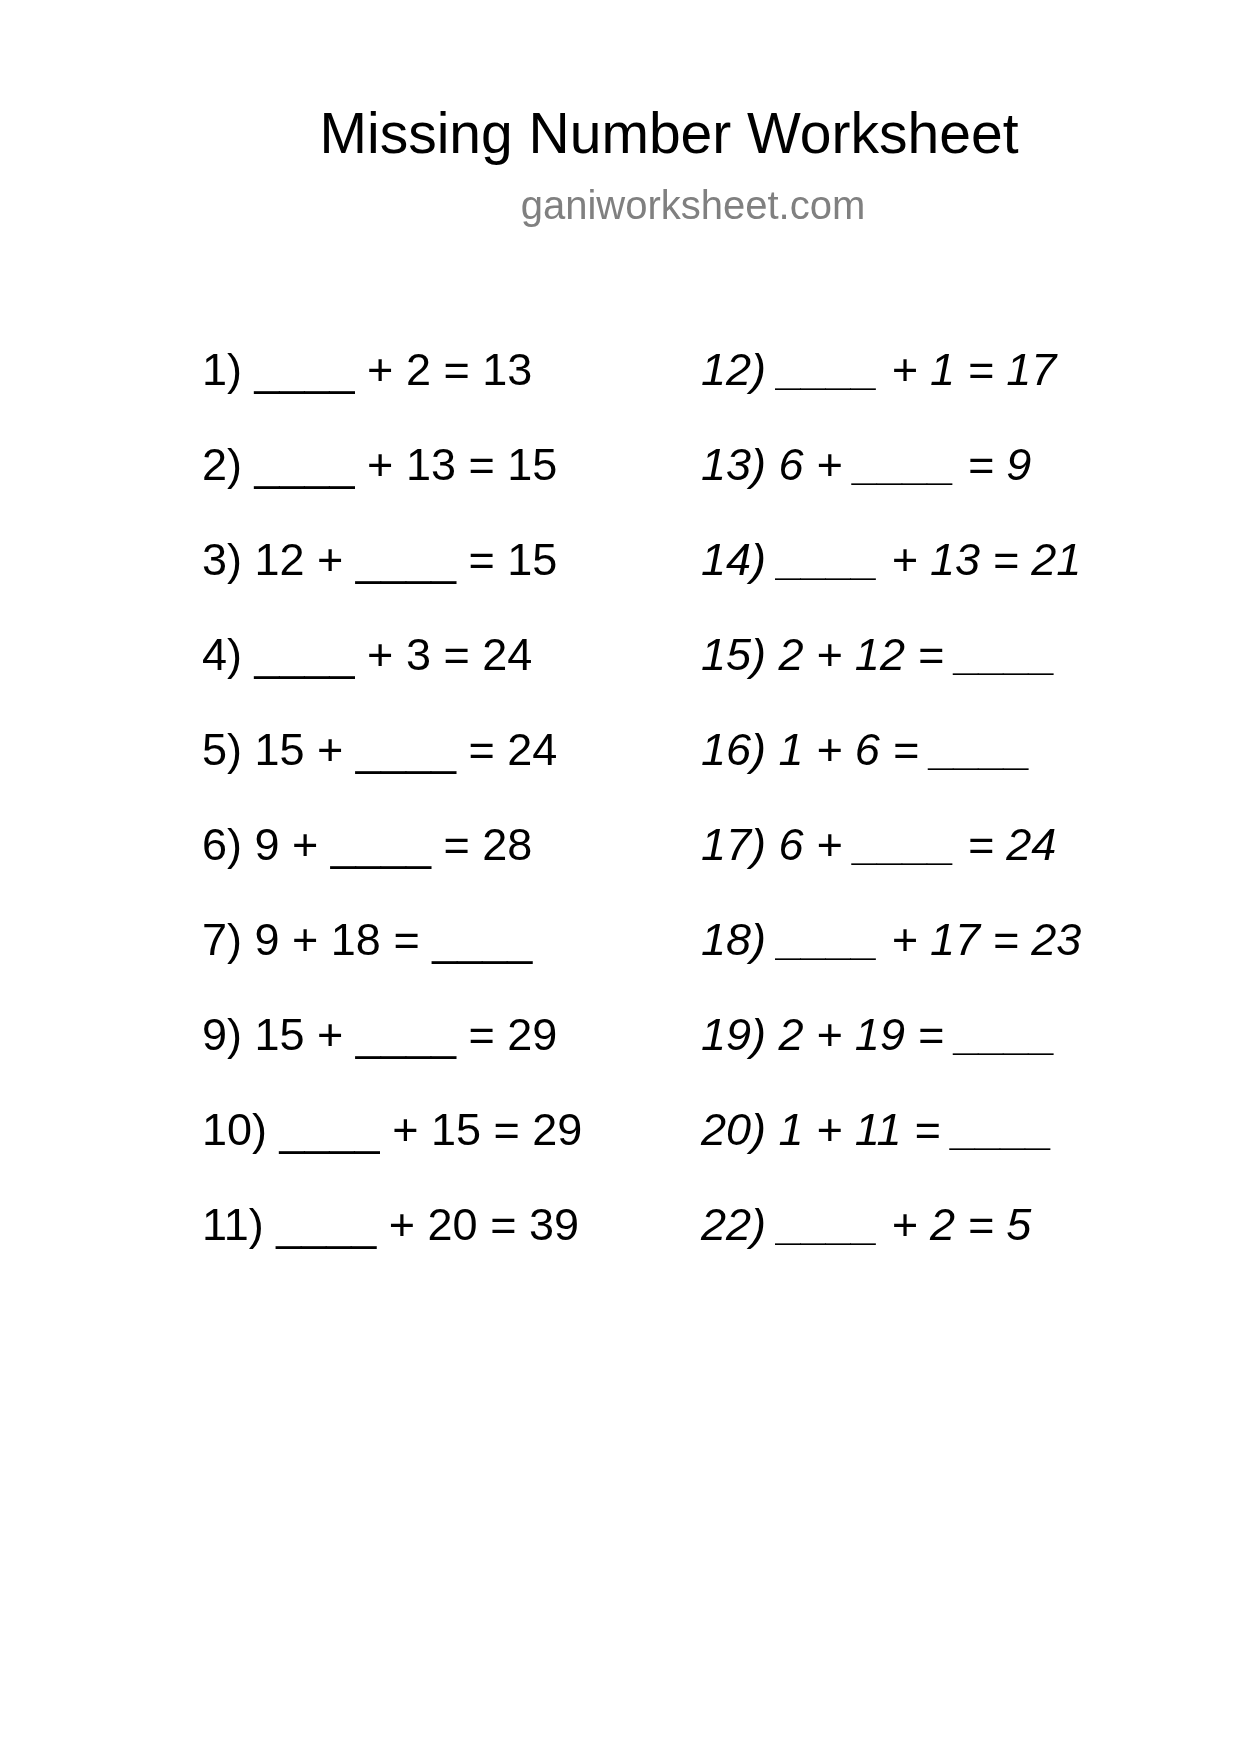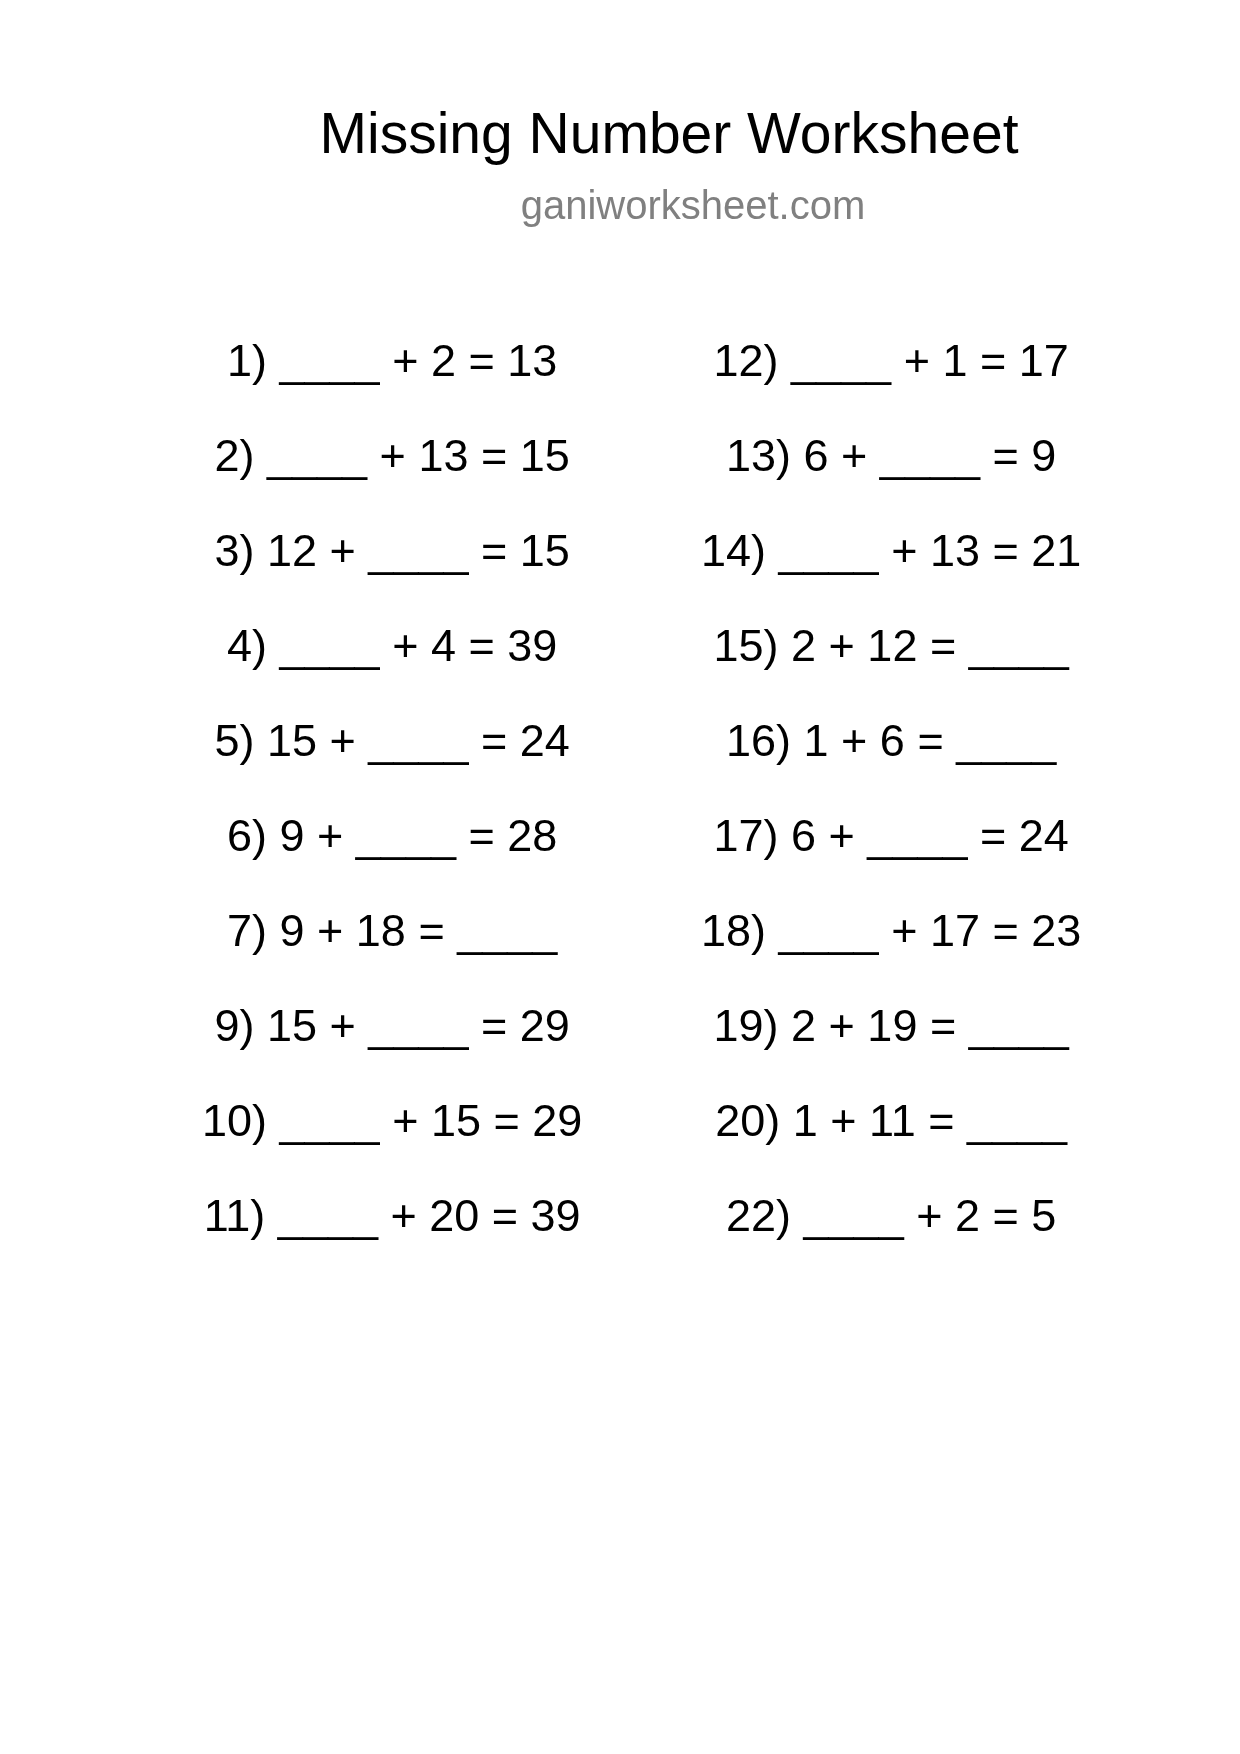--- a/index.html
+++ b/index.html
@@ -33,43 +33,42 @@
       width: 1386px;
       top: 180px;
       text-align: center;
       font-size: 40px;
       line-height: 50px;
       color: #808080;
       white-space: nowrap;
     }
     .column {
       position: absolute;
-      top: 335px;
-      text-align: center;
+      top: 344px;
     }
     .col-left { left: 202px; }
-    .col-right { left: 701px; }
+    .col-right { left: 701px; font-style: italic; }
     .problem {
       height: 95px;
       font-size: 45px;
       line-height: 52px;
       white-space: pre;
     }
   </style>
 </head>
 <body>
 
 <h1 class="title">Missing Number Worksheet</h1>
 <div class="subtitle">ganiworksheet.com</div>
 
 <div class="column col-left">
   <div class="problem">1) ____ + 2 = 13</div>
   <div class="problem">2) ____ + 13 = 15</div>
   <div class="problem">3) 12 + ____ = 15</div>
-  <div class="problem">4) ____ + 4 = 39</div>
+  <div class="problem">4) ____ + 3 = 24</div>
   <div class="problem">5) 15 + ____ = 24</div>
   <div class="problem">6) 9 + ____ = 28</div>
   <div class="problem">7) 9 + 18 = ____</div>
   <div class="problem">9) 15 + ____ = 29</div>
   <div class="problem">10) ____ + 15 = 29</div>
   <div class="problem">11) ____ + 20 = 39</div>
 </div>
 
 <div class="column col-right">
   <div class="problem">12) ____ + 1 = 17</div>

